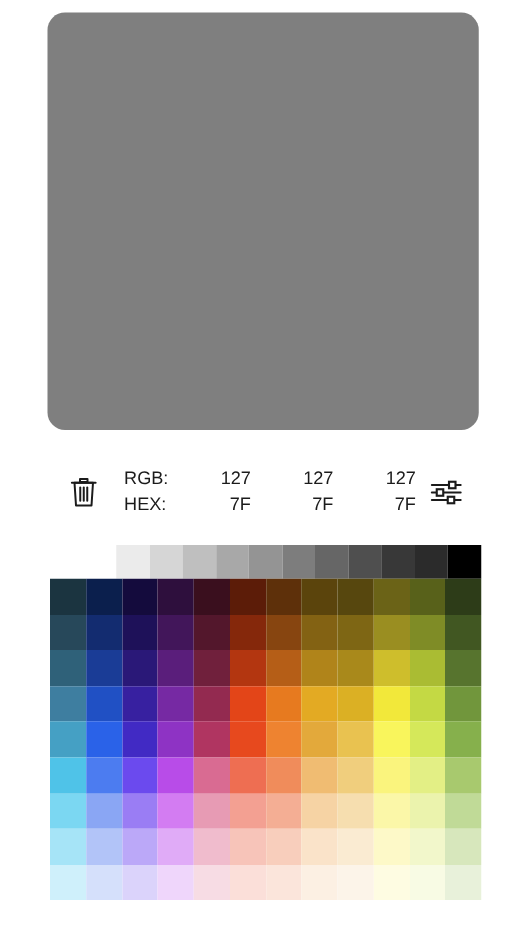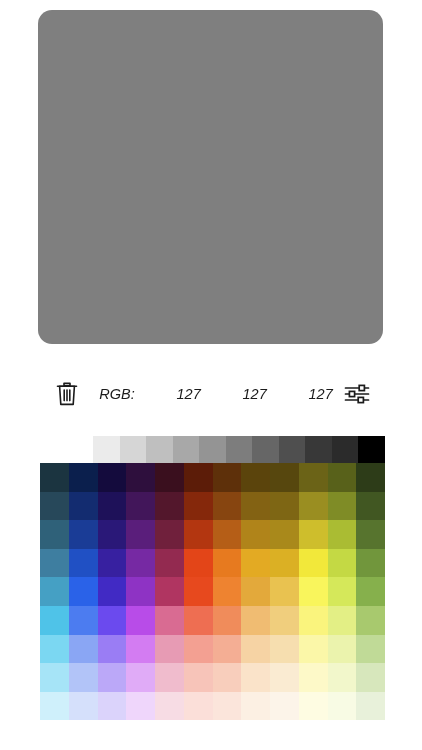--- a/index.html
+++ b/index.html
@@ -48,21 +48,21 @@
     display: flex;
     justify-content: center;
     padding: 0 6px 0 14px;
   }
   table.vals {
     border-collapse: collapse;
     font-size: 14.5px;
     color: #1b1b1b;
     line-height: 1.42;
   }
-  table.vals td { padding: 0; white-space: nowrap; font-style: italic; }
+  table.vals td { padding: 0; white-space: nowrap; }
   td.lab {
     text-align: left;
     padding-right: 26px;
     font-size: 14.5px;
   }
   td.num {
     text-align: right;
     min-width: 66px;
     padding-left: 14px;
     font-variant-numeric: tabular-nums;
@@ -106,20 +106,26 @@
     </div>
 
     <div class="values-table">
       <table class="vals">
         <tbody>
           <tr>
             <td class="lab">RGB:</td>
             <td class="num">127</td>
             <td class="num">127</td>
             <td class="num">127</td>
+          </tr>
+          <tr>
+            <td class="lab">HEX:</td>
+            <td class="num">7F</td>
+            <td class="num">7F</td>
+            <td class="num">7F</td>
           </tr>
         </tbody>
       </table>
     </div>
 
     <div class="icon-btn">
       <svg width="26" height="24" viewBox="0 0 26 24" fill="none" stroke="#1b1b1b" stroke-width="1.7" stroke-linecap="round">
         <line x1="1.5" y1="6" x2="24.5" y2="6"></line>
         <line x1="1.5" y1="12" x2="24.5" y2="12"></line>
         <line x1="1.5" y1="18" x2="24.5" y2="18"></line>

